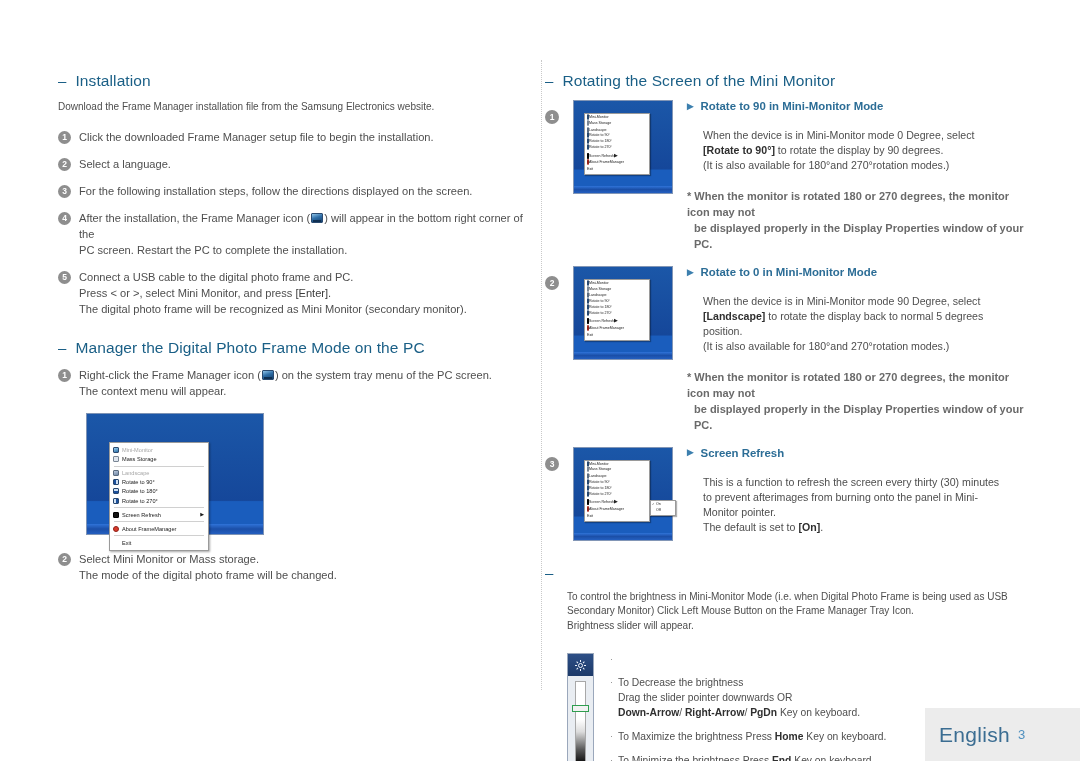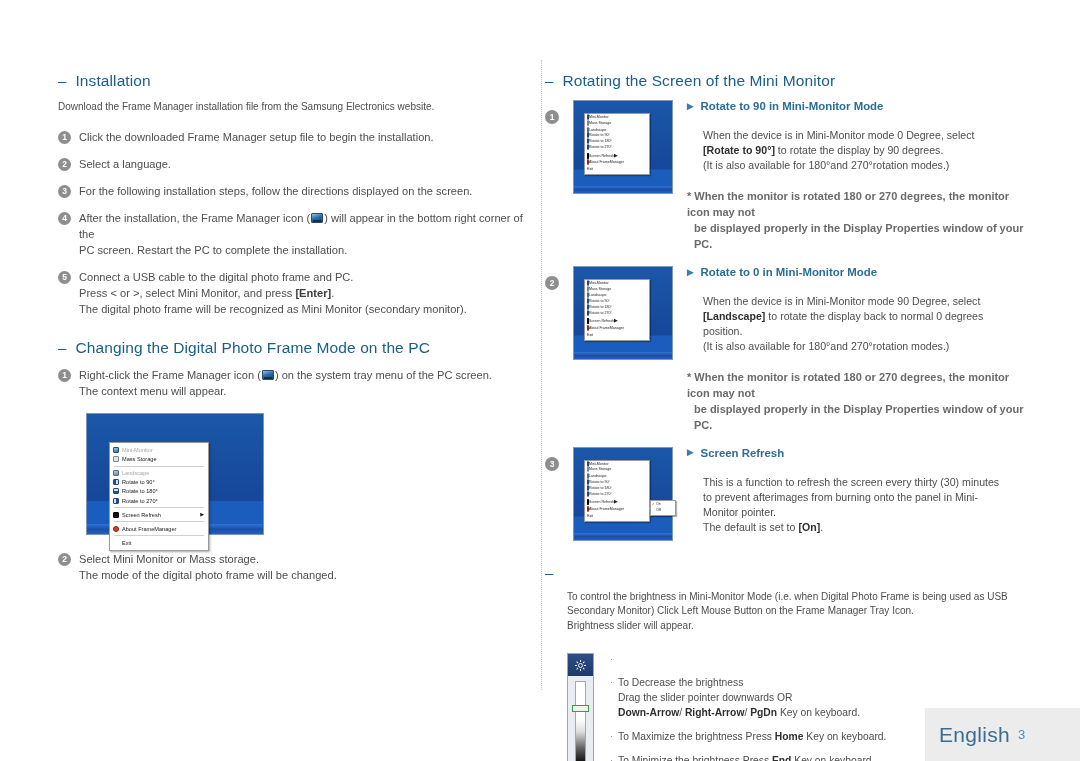--- a/index.html
+++ b/index.html
@@ -38,21 +38,21 @@
   .steps { margin:14px 0 0 0; padding:0; list-style:none; }
   .step { display:flex; gap:8px; margin-bottom:11px; }
   .num {
     flex:0 0 auto;
     width:13px; height:13px; border-radius:50%;
     background:#8e8e8e; color:#fff;
     font-size:8.5px; line-height:13px; text-align:center;
     font-weight:700; margin-top:2px;
   }
   .step-txt { font-size:11.1px; line-height:1.45; color:#4e4e4e; }
-  .step-txt b { color:#3c3c3c; font-weight:700; }
+  .step-txt b { color:#3c3c3c; font-weight:400; }
 
   
   .tray-ico {
     display:inline-block; width:12px; height:10px;
     vertical-align:-1px; margin:0 1px;
     border:1px solid #2a4a70; border-radius:1px;
     background:linear-gradient(160deg,#8fc4e8 0%,#2f6fa8 45%,#13406e 100%);
     position:relative;
   }
   .tray-ico::after{
@@ -237,21 +237,21 @@
           <span>Connect a USB cable to the digital photo frame and PC.</span><br>
           <span>Press &lt; or &gt;, select Mini Monitor, and press </span><b>[Enter]</b><span>.</span><br>
           <span>The digital photo frame will be recognized as Mini Monitor (secondary monitor).</span>
         </span>
       </li>
 
     </ul>
 
     <h2 class="h-main" style="margin-top:22px">
       <span class="dash">–</span>
-      <span>Changing the Digital Photo Frame Mode on the PC</span>
+      <span>Manager the Digital Photo Frame Mode on the PC</span>
     </h2>
 
     <div class="step" style="margin-top:4px">
       <span class="num">1</span>
       <span class="step-txt">
         <span>Right-click the Frame Manager icon (</span><span class="tray-ico"></span><span>) on the system tray menu of the PC screen.</span><br>
         <span>The context menu will appear.</span>
       </span>
     </div>
 
@@ -375,21 +375,21 @@
           <div class="mi blank"><span>Exit</span></div>
         </div>
       </div>
       <div class="body">
         <div class="sub-h">
           <span class="tri">▶</span>
           <span>Rotate to 0 in Mini-Monitor Mode</span>
         </div>
         <p class="rtxt">
           <span>When the device is in Mini-Monitor mode 90 Degree, select</span><br>
-          <b>[Landscape]</b><span> to rotate the display back to normal 0 degrees</span><br>
+          <b>[Landscape]</b><span> to rotate the display back to normal 5 degrees</span><br>
           <span>position.</span><br>
           <span>(It is also available for 180°and 270°rotation modes.)</span>
         </p>
         <p class="note">
           <span>* When the monitor is rotated 180 or 270 degrees, the monitor icon may not</span>
           <span class="ind">be displayed properly in the Display Properties window of your PC.</span>
         </p>
       </div>
     </div>
 

